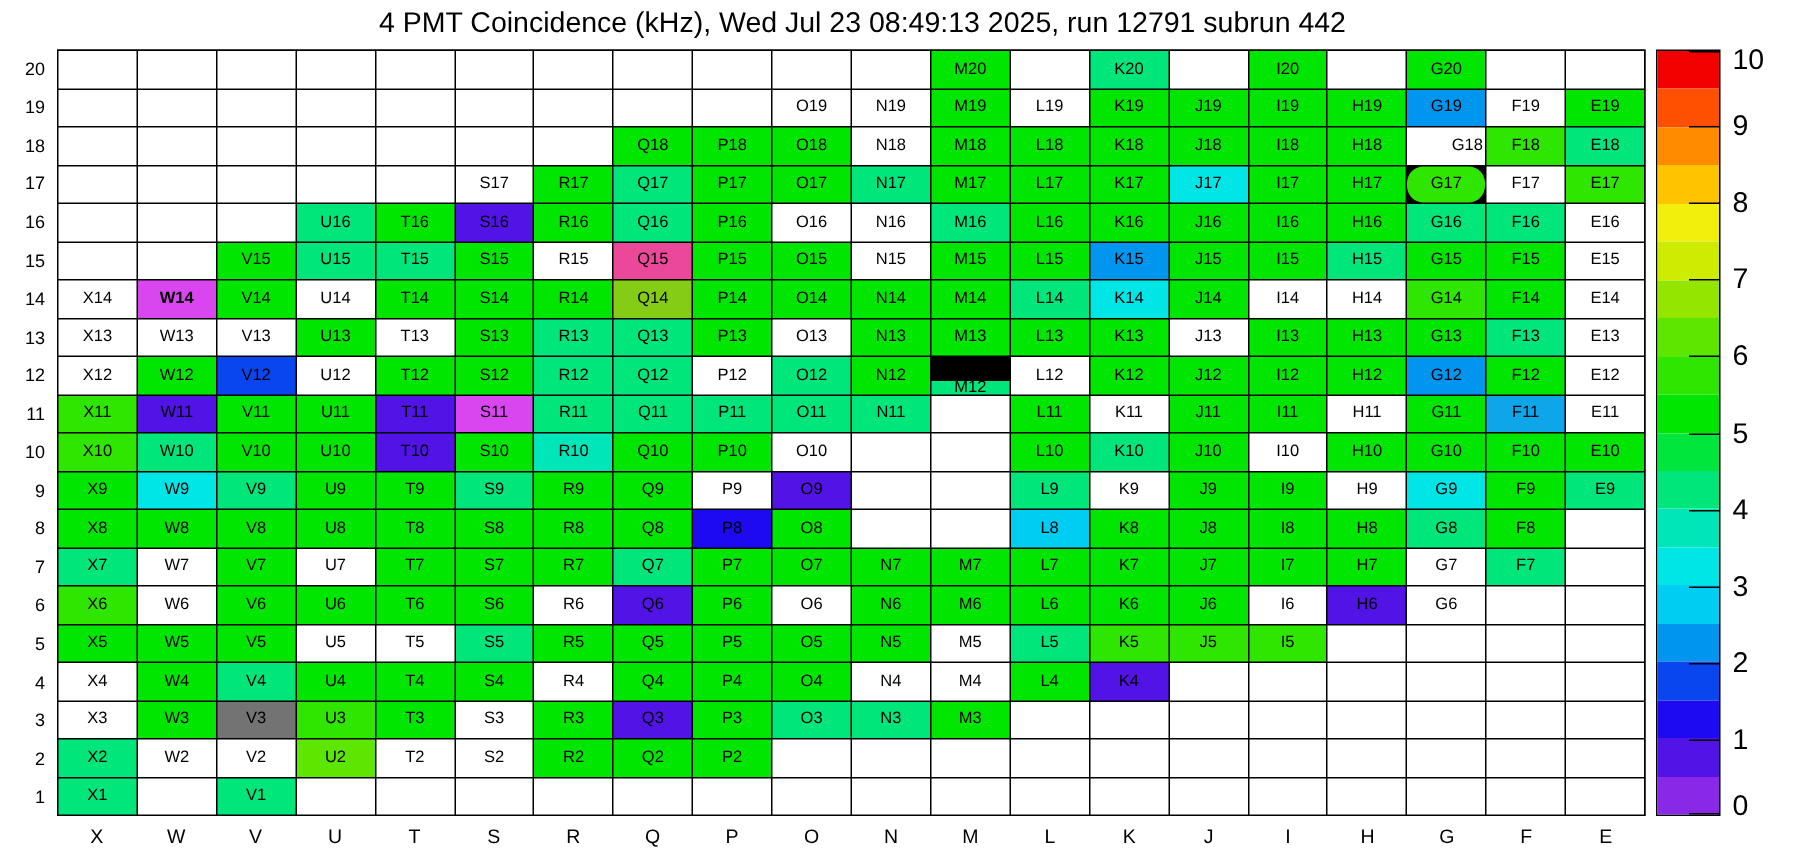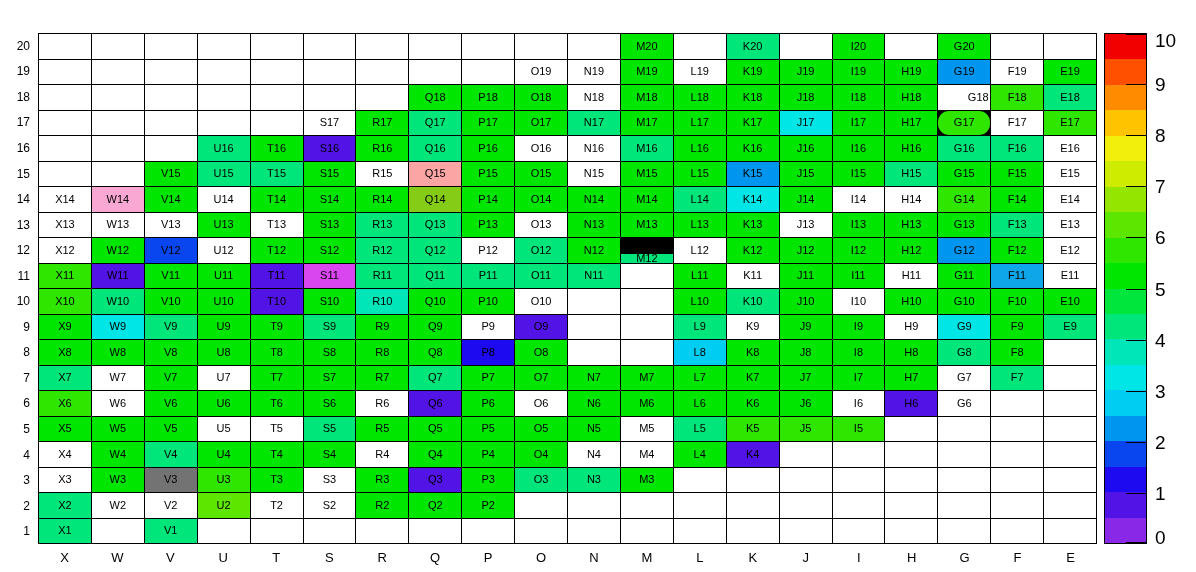--- a/index.html
+++ b/index.html
@@ -38,20 +38,21 @@
     position:absolute;height:1px;width:20px;background:#000;left:1126px;
   }
   .cblab{
     position:absolute;left:1155px;font-size:19px;line-height:1;
   }
 </style>
 </head>
 <body>
 
 <div id="canvas">
+  <div id="chart-title">4 PMT Coincidence (kHz), Wed Jul 23 08:49:13 2025, run 12791 subrun 442</div>
   <div id="grid">
       <div class="cell" style="background: rgb(255, 255, 255);"></div>
       <div class="cell" style="background: rgb(255, 255, 255);"></div>
       <div class="cell" style="background: rgb(255, 255, 255);"></div>
       <div class="cell" style="background: rgb(255, 255, 255);"></div>
       <div class="cell" style="background: rgb(255, 255, 255);"></div>
       <div class="cell" style="background: rgb(255, 255, 255);"></div>
       <div class="cell" style="background: rgb(255, 255, 255);"></div>
       <div class="cell" style="background: rgb(255, 255, 255);"></div>
       <div class="cell" style="background: rgb(255, 255, 255);"></div>
@@ -146,35 +147,35 @@
       <div class="cell" style="background: rgb(0, 230, 122);">G16</div>
       <div class="cell" style="background: rgb(0, 230, 122);">F16</div>
       <div class="cell" style="background: rgb(255, 255, 255);">E16</div>
       <div class="cell" style="background: rgb(255, 255, 255);"></div>
       <div class="cell" style="background: rgb(255, 255, 255);"></div>
       <div class="cell" style="background: rgb(0, 230, 0);">V15</div>
       <div class="cell" style="background: rgb(0, 230, 122);">U15</div>
       <div class="cell" style="background: rgb(0, 230, 122);">T15</div>
       <div class="cell" style="background: rgb(0, 230, 0);">S15</div>
       <div class="cell" style="background: rgb(255, 255, 255);">R15</div>
-      <div class="cell" style="background: #fca5a5;">Q15</div>
+      <div class="cell" style="background: #ec4899;">Q15</div>
       <div class="cell" style="background: rgb(0, 230, 0);">P15</div>
       <div class="cell" style="background: rgb(0, 230, 0);">O15</div>
       <div class="cell" style="background: rgb(255, 255, 255);">N15</div>
       <div class="cell" style="background: rgb(0, 230, 0);">M15</div>
       <div class="cell" style="background: rgb(0, 230, 0);">L15</div>
       <div class="cell" style="background: rgb(0, 150, 240);">K15</div>
       <div class="cell" style="background: rgb(0, 230, 0);">J15</div>
       <div class="cell" style="background: rgb(0, 230, 0);">I15</div>
       <div class="cell" style="background: rgb(0, 230, 122);">H15</div>
       <div class="cell" style="background: rgb(0, 230, 0);">G15</div>
       <div class="cell" style="background: rgb(0, 230, 0);">F15</div>
       <div class="cell" style="background: rgb(255, 255, 255);">E15</div>
       <div class="cell" style="background: rgb(255, 255, 255);">X14</div>
-      <div class="cell" style="background: #f9a8d4;">W14</div>
+      <div class="cell" style="background: #d946ef; font-weight: bold;">W14</div>
       <div class="cell" style="background: rgb(0, 230, 0);">V14</div>
       <div class="cell" style="background: rgb(255, 255, 255);">U14</div>
       <div class="cell" style="background: rgb(0, 230, 0);">T14</div>
       <div class="cell" style="background: rgb(0, 230, 0);">S14</div>
       <div class="cell" style="background: rgb(0, 230, 0);">R14</div>
       <div class="cell" style="background: #84cc16;">Q14</div>
       <div class="cell" style="background: rgb(0, 230, 0);">P14</div>
       <div class="cell" style="background: rgb(0, 230, 0);">O14</div>
       <div class="cell" style="background: rgb(0, 230, 0);">N14</div>
       <div class="cell" style="background: rgb(0, 230, 0);">M14</div>

